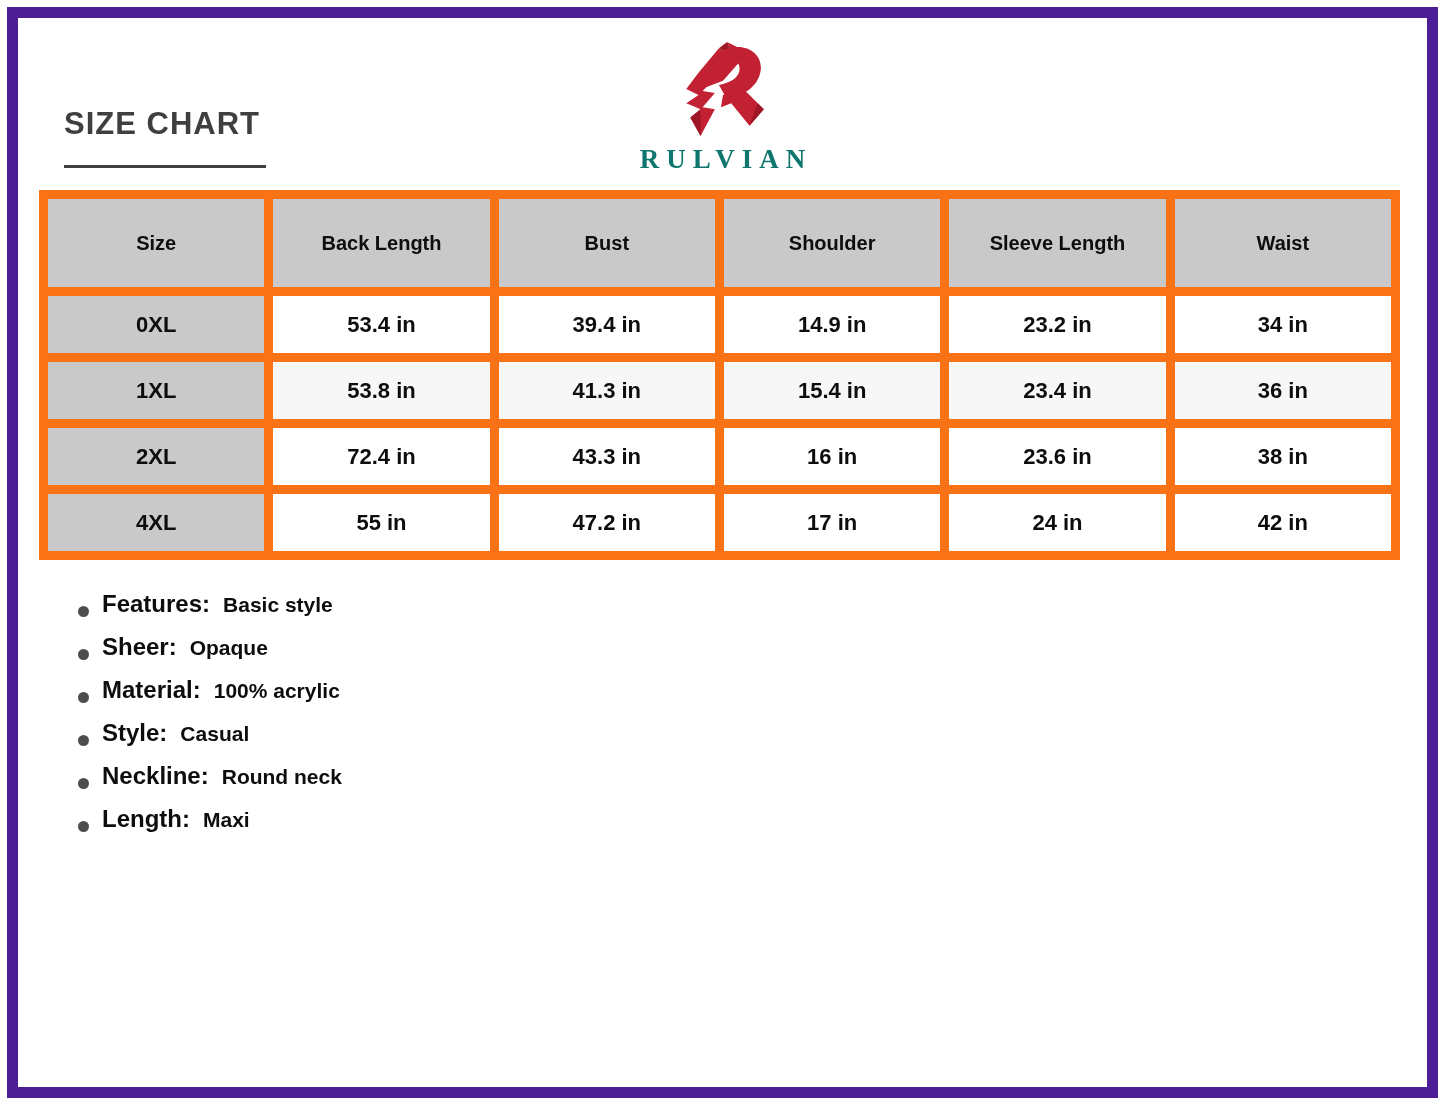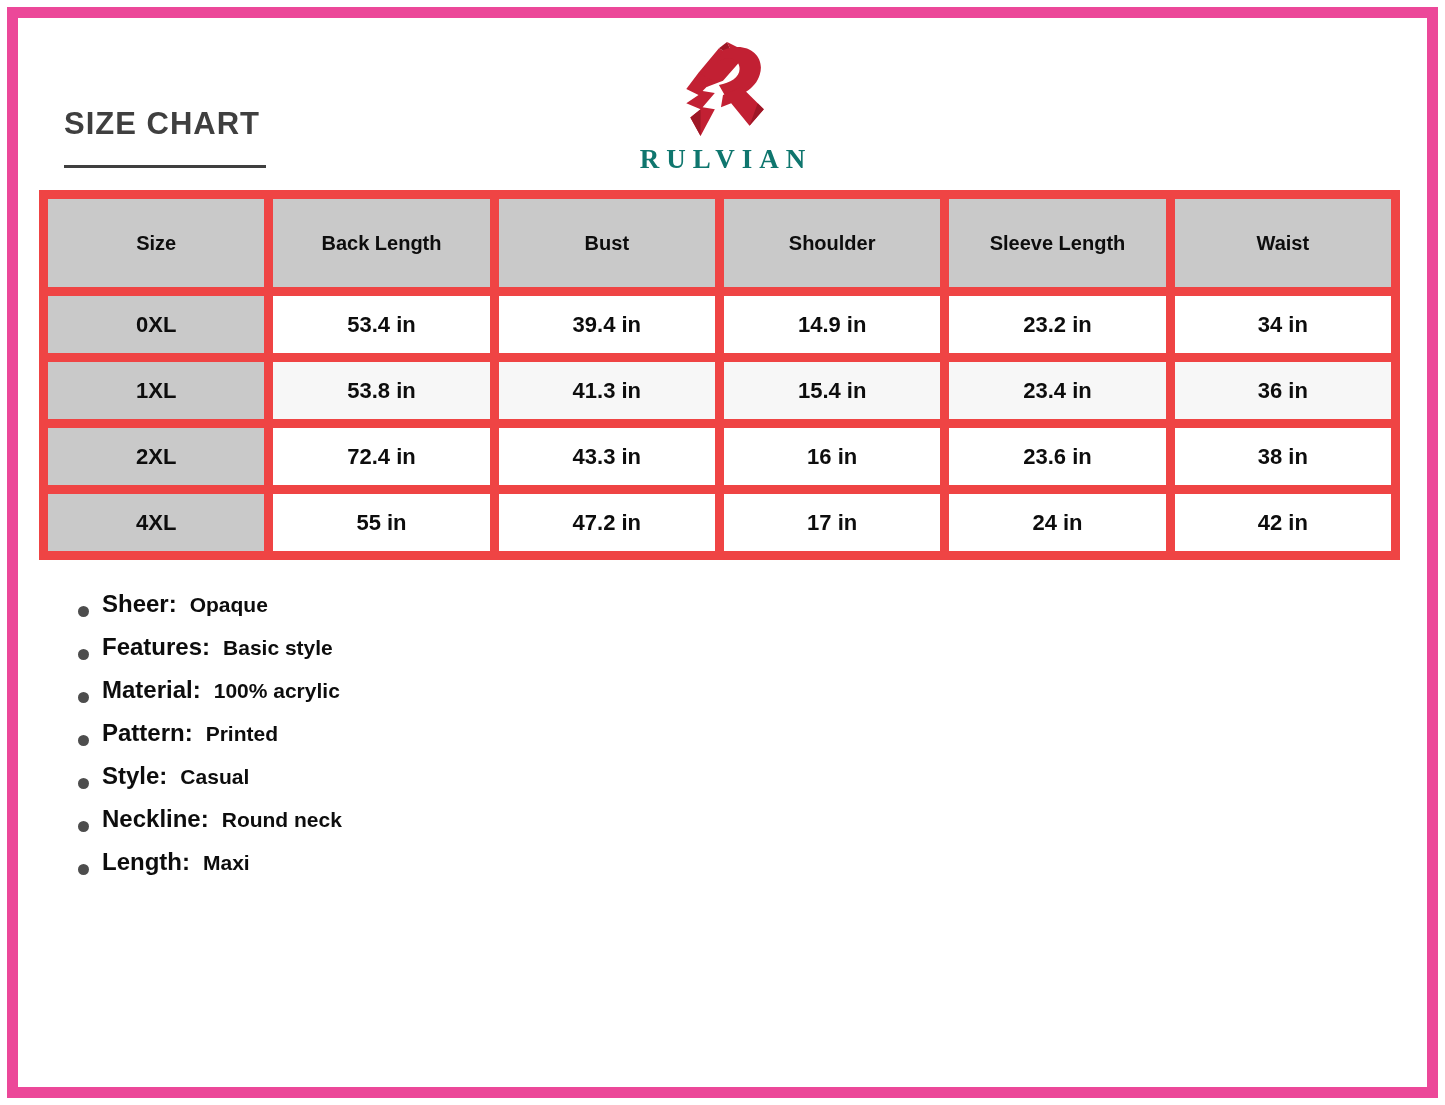--- a/index.html
+++ b/index.html
@@ -2,21 +2,21 @@
 <html><head>
 <meta charset="utf-8">
 <style>
   * { margin: 0; padding: 0; box-sizing: border-box; }
   html, body { width: 1445px; height: 1105px; background: #ffffff; }
   body { font-family: "Liberation Sans", sans-serif; padding: 7px; }
 
   .frame {
     width: 1431px;
     height: 1091px;
-    border: 11px solid #ec4899;
+    border: 11px solid #4c1d95;
     background: #ffffff;
     position: relative;
     overflow: hidden;
   }
 
   
   .header { position: relative; height: 172px; }
 
   .title-block { position: absolute; left: 46px; top: 88px; }
   .page-title {
@@ -48,21 +48,21 @@
     letter-spacing: 7px;
     color: #0f766e;
     margin-top: 2px;
     text-indent: 7px; 
   }
 
   
   table.size-chart {
     border-collapse: separate;
     border-spacing: 9px;
-    background: #ef4444;
+    background: #f97316;
     margin-left: 21px;
     width: 1361px;
     table-layout: fixed;
   }
   table.size-chart th, table.size-chart td {
     text-align: center;
     vertical-align: middle;
     color: #0d0d0d;
   }
   table.size-chart th {
@@ -182,40 +182,35 @@
         <td>17 in</td>
         <td>24 in</td>
         <td>42 in</td>
       </tr>
     </tbody>
   </table>
 
   <ul class="details">
     <li>
       <span class="dot"></span>
+      <span class="detail-label">Features:</span>
+      <span class="detail-value">Basic style</span>
+    </li>
+    <li>
+      <span class="dot"></span>
       <span class="detail-label">Sheer:</span>
       <span class="detail-value">Opaque</span>
     </li>
     <li>
       <span class="dot"></span>
-      <span class="detail-label">Features:</span>
-      <span class="detail-value">Basic style</span>
-    </li>
-    <li>
-      <span class="dot"></span>
       <span class="detail-label">Material:</span>
       <span class="detail-value">100% acrylic</span>
     </li>
     <li>
       <span class="dot"></span>
-      <span class="detail-label">Pattern:</span>
-      <span class="detail-value">Printed</span>
-    </li>
-    <li>
-      <span class="dot"></span>
       <span class="detail-label">Style:</span>
       <span class="detail-value">Casual</span>
     </li>
     <li>
       <span class="dot"></span>
       <span class="detail-label">Neckline:</span>
       <span class="detail-value">Round neck</span>
     </li>
     <li>
       <span class="dot"></span>

